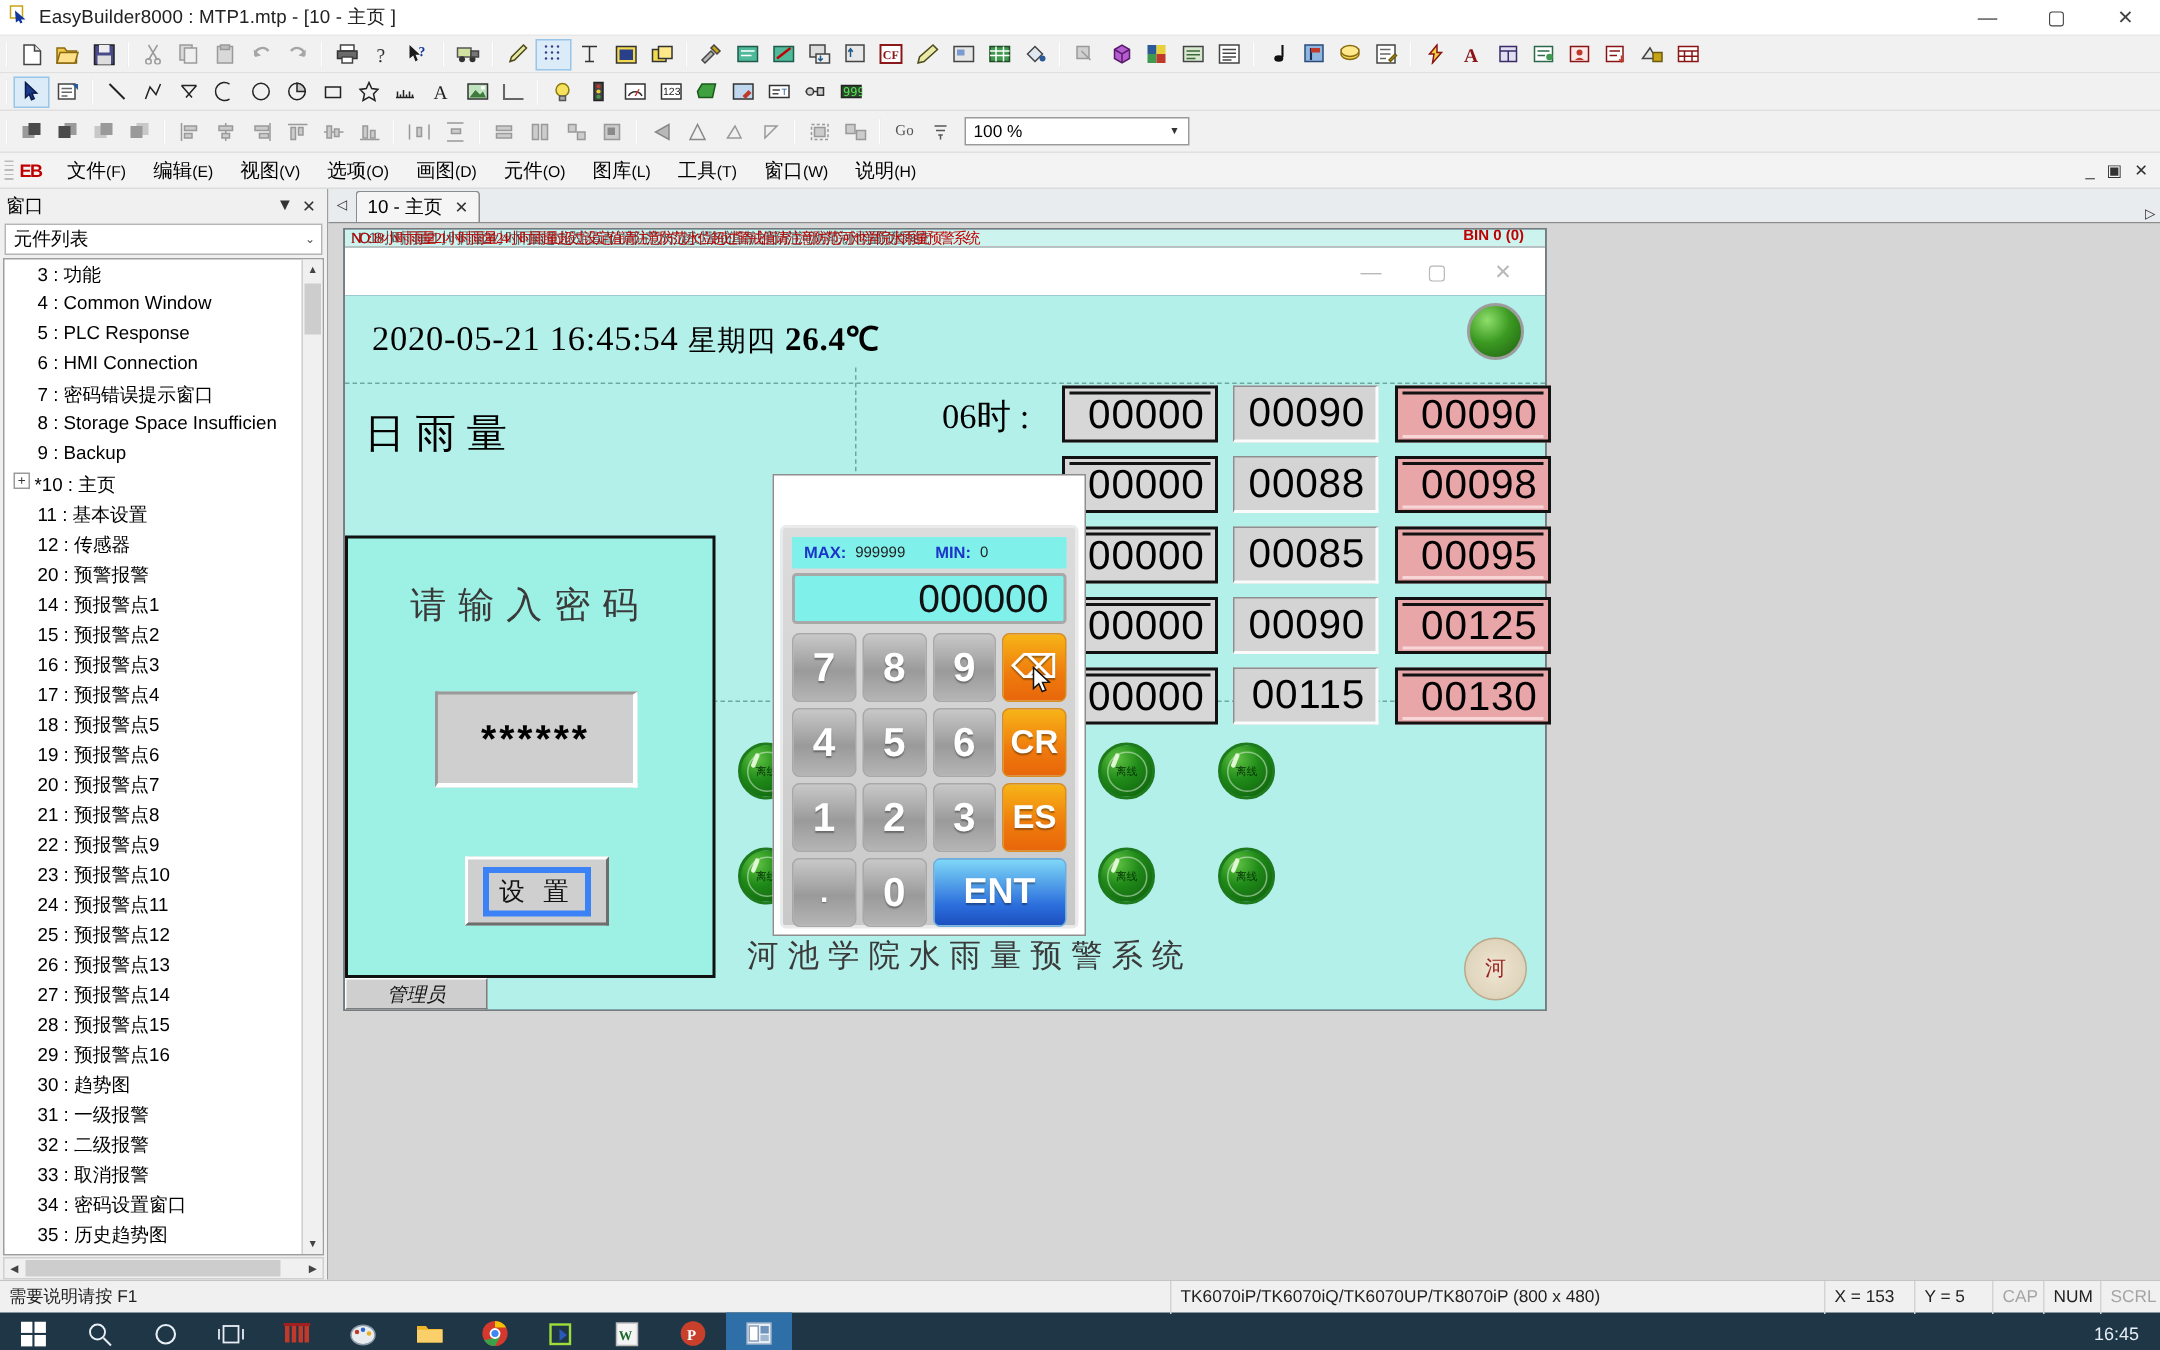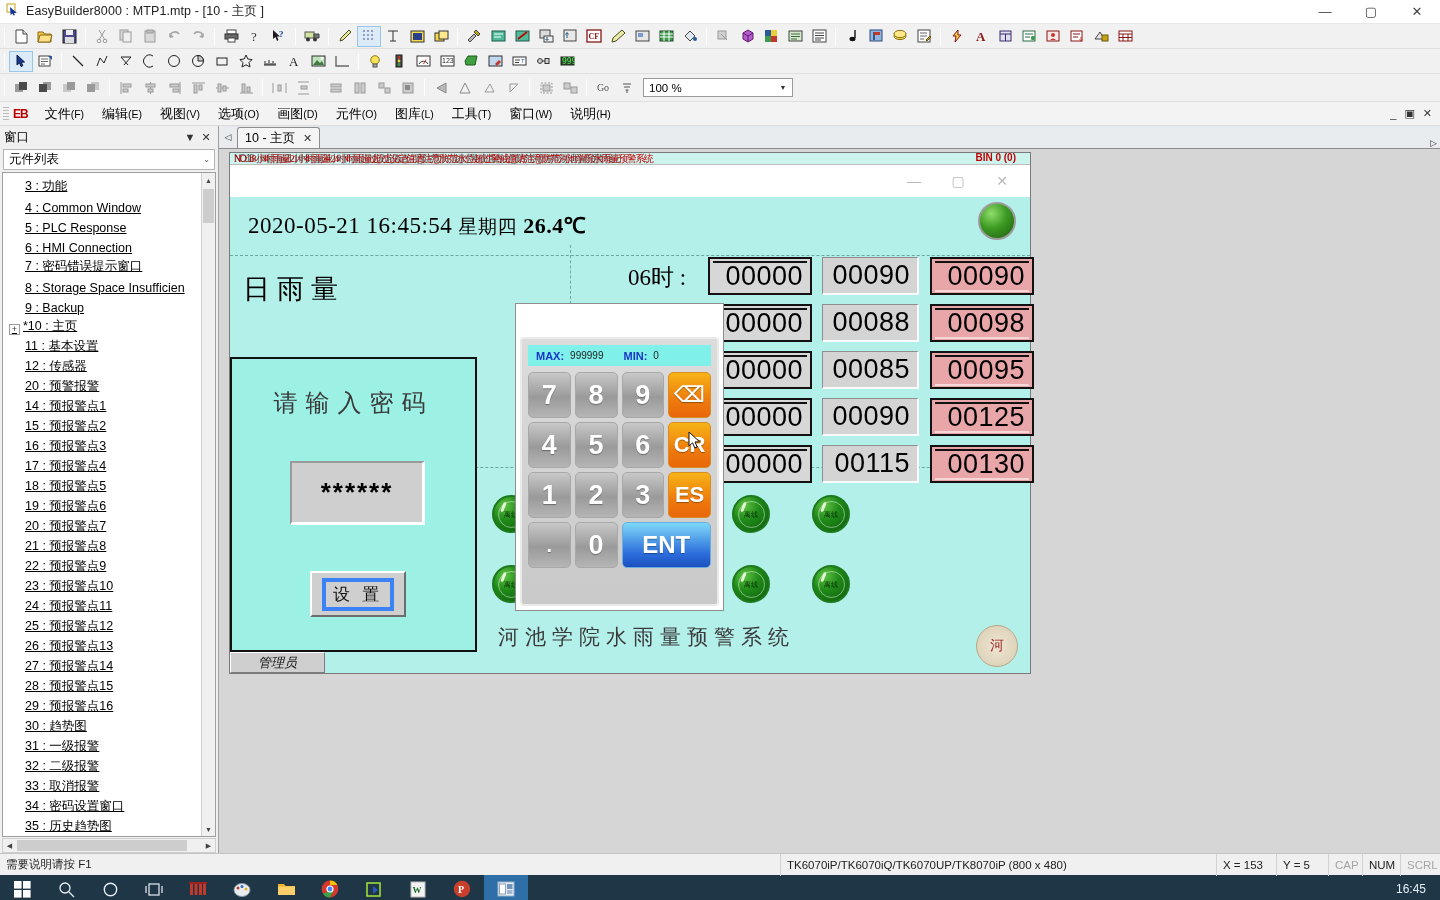--- a/index.html
+++ b/index.html
@@ -54,22 +54,22 @@
   .panel-head{ height:22px; display:flex; align-items:center; padding:0 4px;
      font-size:12.5px; background:#f0f0f0;}
   .panel-head .ttl{flex:1;}
   .panel-head .ic{ width:16px; text-align:center; color:#333; font-size:11px;}
   .combo{ height:21px; margin:1px 3px 2px 3px; border:1px solid #b5b5b5; background:#fff;
      display:flex; align-items:center; padding-left:5px; font-size:12.5px; position:relative;}
   .combo .cv{ position:absolute; right:4px; font-size:8px; color:#555;}
   .tree{ flex:1; background:#fff; border:1px solid #9f9f9f; margin:0 2px 0 2px;
      overflow:hidden; position:relative; }
   .tree-inner{ position:absolute; inset:0 14px 0 0; overflow:hidden; padding-top:2px;}
-  .trow{ height:20px; display:flex; align-items:flex-end; font-size:12.5px; white-space:nowrap;
-         padding-left:6px; color:#000;text-decoration:underline;}
+  .trow{ height:20px; display:flex; align-items:flex-start; font-size:12.5px; white-space:nowrap;
+         padding-left:6px; color:#000;}
   .trow .tw{ width:16px; display:flex; align-items:center; justify-content:center;
       color:#999; font-size:11px;}
   .trow .expander{ width:11px;height:11px;border:1px solid #9a9a9a;background:#fff;
       font-size:9px;line-height:9px;text-align:center;color:#333; margin-right:3px;}
   .vscroll{ position:absolute; top:0; right:0; width:14px; bottom:0; background:#f0f0f0;
       border-left:1px solid #d0d0d0;}
   .vscroll .arrowbtn{ height:14px; display:flex;align-items:center;justify-content:center;
       font-size:7px; color:#444; background:#f0f0f0;}
   .vscroll .thumb{ position:absolute; top:16px; left:1px; right:1px; height:34px;
       background:#cdcdcd;}
@@ -168,21 +168,21 @@
      border-right:3px solid #fff; border-bottom:3px solid #fff;
      display:flex;align-items:center;justify-content:center;
      font-size:26px; letter-spacing:2px; color:#000; font-weight:bold;}
   #pwdlg .setbtn{ position:absolute; left:78px; top:212px; width:96px; height:46px;
      background:#cfcfcf; border-top:2px solid #fff; border-left:2px solid #fff;
      border-right:2px solid #6d6d6d; border-bottom:2px solid #6d6d6d;
      display:flex;align-items:center;justify-content:center;}
   #pwdlg .setbtn span{ border:4px solid #3b82f6; padding:1px 7px; font-size:17px;
      font-family:"Liberation Serif",serif; letter-spacing:4px; color:#111;}
   
-  #keypad{ position:absolute; left:285px; top:106px; width:209px; height:308px;
+  #keypad{ position:absolute; left:285px; top:119px; width:209px; height:308px;
      background:#fff; border:1px solid #8e8e8e;}
   #keypad .kbody{ position:absolute; left:4px; right:4px; top:33px; bottom:4px;
      background:linear-gradient(#dcdcdc,#c9c9c9); border:2px solid #eaeaea;
      border-radius:4px; padding:6px;}
   #keypad .minmax{ height:21px; background:#7ff0ea; display:flex; align-items:center;
      font-size:11px; color:#1a35c8; font-weight:bold; padding-left:8px; gap:6px;}
   #keypad .minmax .v{ color:#222; font-weight:normal; font-size:10px;}
   #keypad .disp{ height:34px; margin-top:3px; background:#7ff0ea;
      border:2px solid #a8a8a8; border-radius:3px;
      display:flex; align-items:center; justify-content:flex-end; padding-right:10px;
@@ -1148,20 +1148,21 @@
           </div>
 
           <div id="keypad">
             <div class="kbody">
               <div class="minmax">
                 <span>MAX:</span>
                 <span class="v">999999</span>
                 <span style="margin-left:14px">MIN:</span>
                 <span class="v">0</span>
               </div>
+              <div class="disp">000000</div>
               <div class="grid" id="keygrid">
                   <div class="key">7</div>
                   <div class="key">8</div>
                   <div class="key">9</div>
                   <div class="key orange">⌫</div>
                   <div class="key">4</div>
                   <div class="key">5</div>
                   <div class="key">6</div>
                   <div class="key orange">CR</div>
                   <div class="key">1</div>

